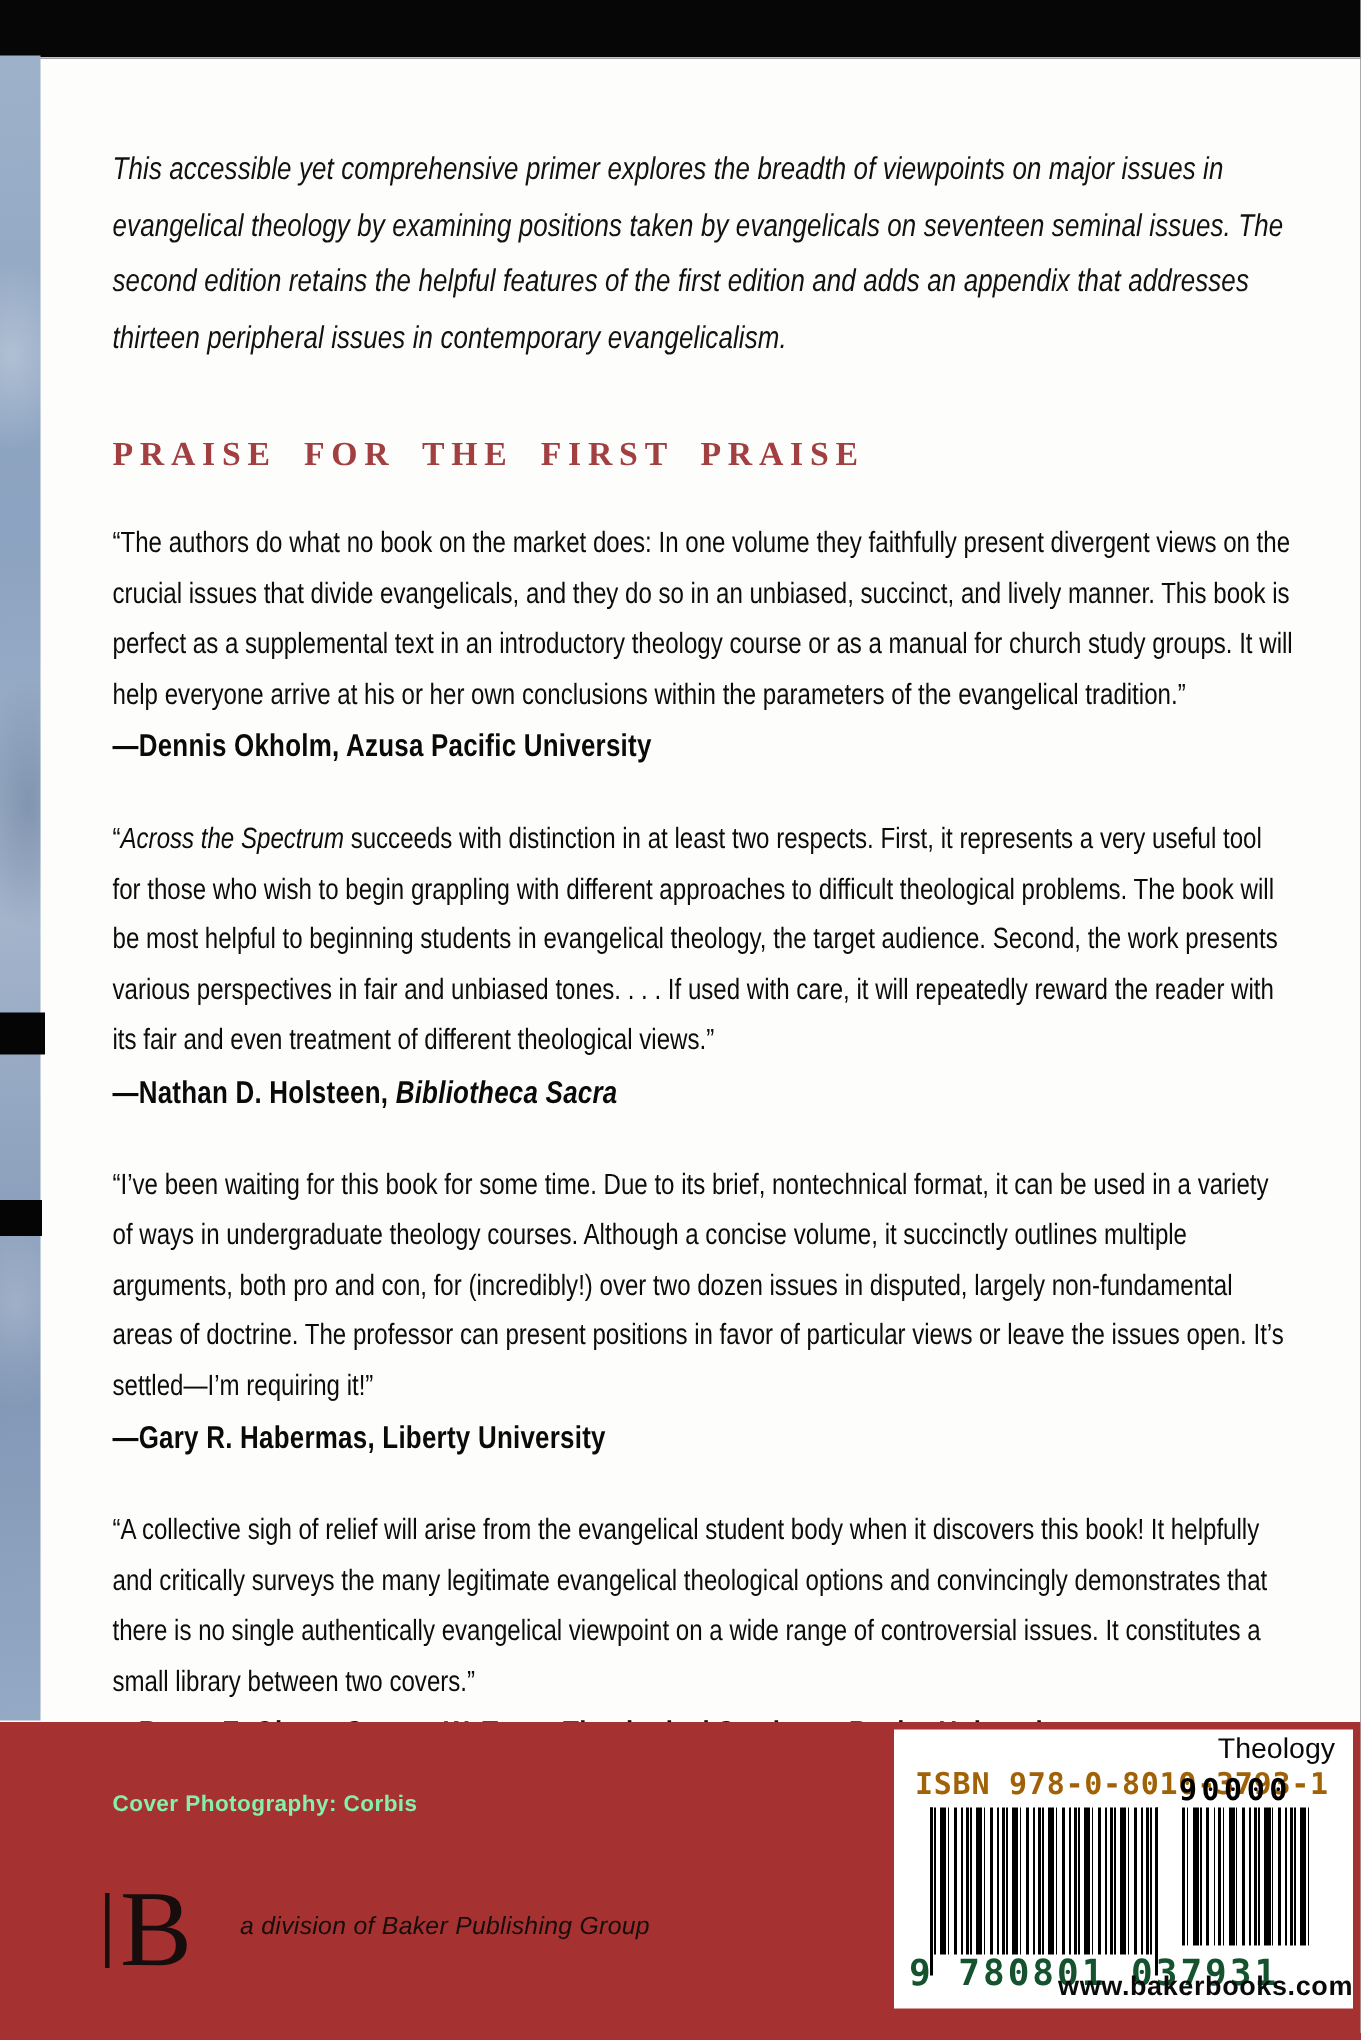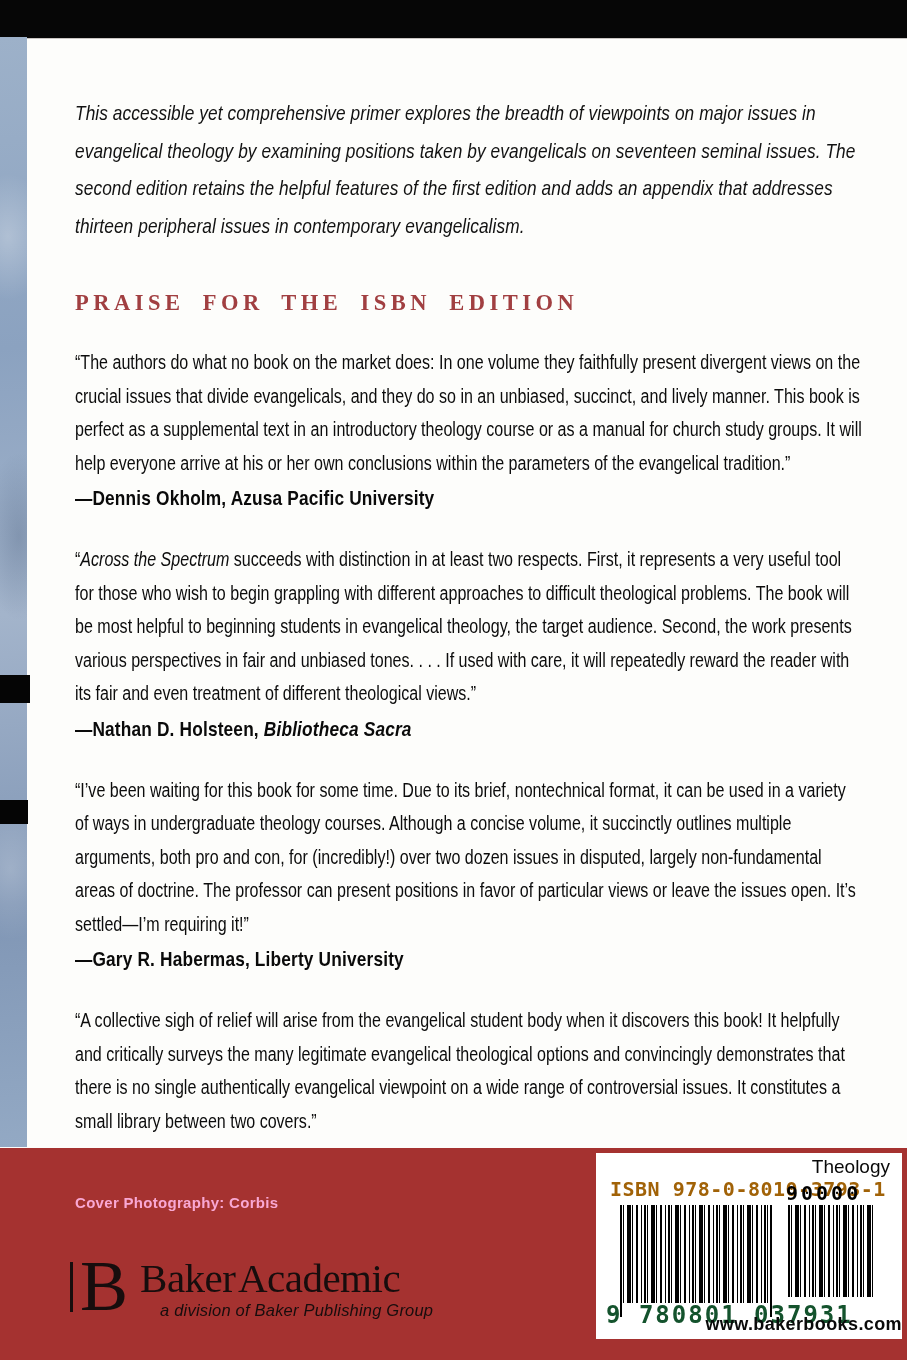--- a/index.html
+++ b/index.html
@@ -49,21 +49,21 @@
   .attribution { margin:2px 0 0 0; font-weight:bold; font-size:21px; line-height:31px;
     letter-spacing:0.2px; color:#0a0a0a; }
   .seg-it { font-style:italic; }
   .seg-name { color: var(--accent-red, #a13f41); font-weight:bold; font-size:24.5px; }
   .bio { margin-top:44px; font-size:19.5px; line-height:34px; color:#0c0c0c; }
 
   
   .footer { position:absolute; left:0; bottom:0; width:907px; height:212px;
     background: var(--band-red, #a53230); }
   .photo-credit { position:absolute; left:75px; top:46px;
-    font-size:15px; font-weight:bold; letter-spacing:0.3px; color:#f9a8d4; }
+    font-size:15px; font-weight:bold; letter-spacing:0.3px; color:#86efac; }
   .publisher { position:absolute; left:70px; top:108px; display:flex; align-items:flex-start; }
   .logo-mark {
     font-family:"Liberation Serif", serif; font-size:72px; line-height:60px;
     font-weight:normal; color:#170d0d; position:relative; padding-left:10px;
   }
   .logo-mark::before { content:""; position:absolute; left:0; top:6px; bottom:4px;
     width:3px; background:#170d0d; }
   .logo-text { margin-left:12px; }
   .logo-name { font-family:"Liberation Serif", serif; font-size:41px; line-height:44px;
     letter-spacing:-0.5px; word-spacing:-5px; color:#170d0d; font-weight:normal; }
@@ -108,21 +108,21 @@
 
   <div class="edge-right">
     <div class="edge-black-1"></div>
     <div class="edge-blue"></div>
     <div class="edge-black-2"></div>
   </div>
 
   <div class="content">
     <p class="intro condensed">This accessible yet comprehensive primer explores the breadth of viewpoints on major issues in evangelical theology by examining positions taken by evangelicals on seventeen seminal issues. The second edition retains the helpful features of the first edition and adds an appendix that addresses thirteen peripheral issues in contemporary evangelicalism.</p>
 
-    <h2 class="praise-heading">PRAISE FOR THE ISBN EDITION</h2>
+    <h2 class="praise-heading">PRAISE FOR THE FIRST PRAISE</h2>
 
     <div class="quote-block condensed">
       <p class="quote-text"><span>“The authors do what no book on the market does: In one volume they faithfully present divergent views on the crucial issues that divide evangelicals, and they do so in an unbiased, succinct, and lively manner. This book is perfect as a supplemental text in an introductory theology course or as a manual for church study groups. It will help everyone arrive at his or her own conclusions within the parameters of the evangelical tradition.”</span></p>
       <p class="attribution"><span>—Dennis Okholm, Azusa Pacific University</span></p>
     </div>
 
     <div class="quote-block condensed">
       <p class="quote-text"><span>“</span><span class="seg-it">Across the Spectrum</span><span> succeeds with distinction in at least two respects. First, it represents a very useful tool for those who wish to begin grappling with different approaches to difficult theological problems. The book will be most helpful to beginning students in evangelical theology, the target audience. Second, the work presents various perspectives in fair and unbiased tones. . . . If used with care, it will repeatedly reward the reader with its fair and even treatment of different theological views.”</span></p>
       <p class="attribution"><span>—Nathan D. Holsteen, </span><span class="seg-it">Bibliotheca Sacra</span></p>
     </div>
@@ -139,21 +139,21 @@
 
     <p class="bio condensed"><span class="seg-name">Gregory A. Boyd</span><span> (PhD, Princeton Theological Seminary) is the senior pastor at Woodland Hills Church in St. Paul, Minnesota. </span><span class="seg-name">Paul R. Eddy</span><span> (PhD, Marquette University) is professor of biblical and theological studies at Bethel University. They are coauthors of </span><span class="seg-it">The Jesus Legend</span><span>.</span></p>
   </div>
 
   <div class="footer">
     <div class="photo-credit">Cover Photography: Corbis</div>
 
     <div class="publisher">
       <span class="logo-mark">B</span>
       <span class="logo-text">
-        <span class="logo-name">Baker Academic</span><br>
+        <br>
         <span class="logo-tagline">a division of Baker Publishing Group</span>
       </span>
     </div>
 
     <div class="barcode-box">
       <div class="bc-category">Theology</div>
       <div class="bc-isbn">ISBN 978-0-8010-3793-1</div>
       <div class="bc-main bars"></div>
       <div class="bc-digits">9 780801 037931</div>
       <div class="bc-price">90000</div>

